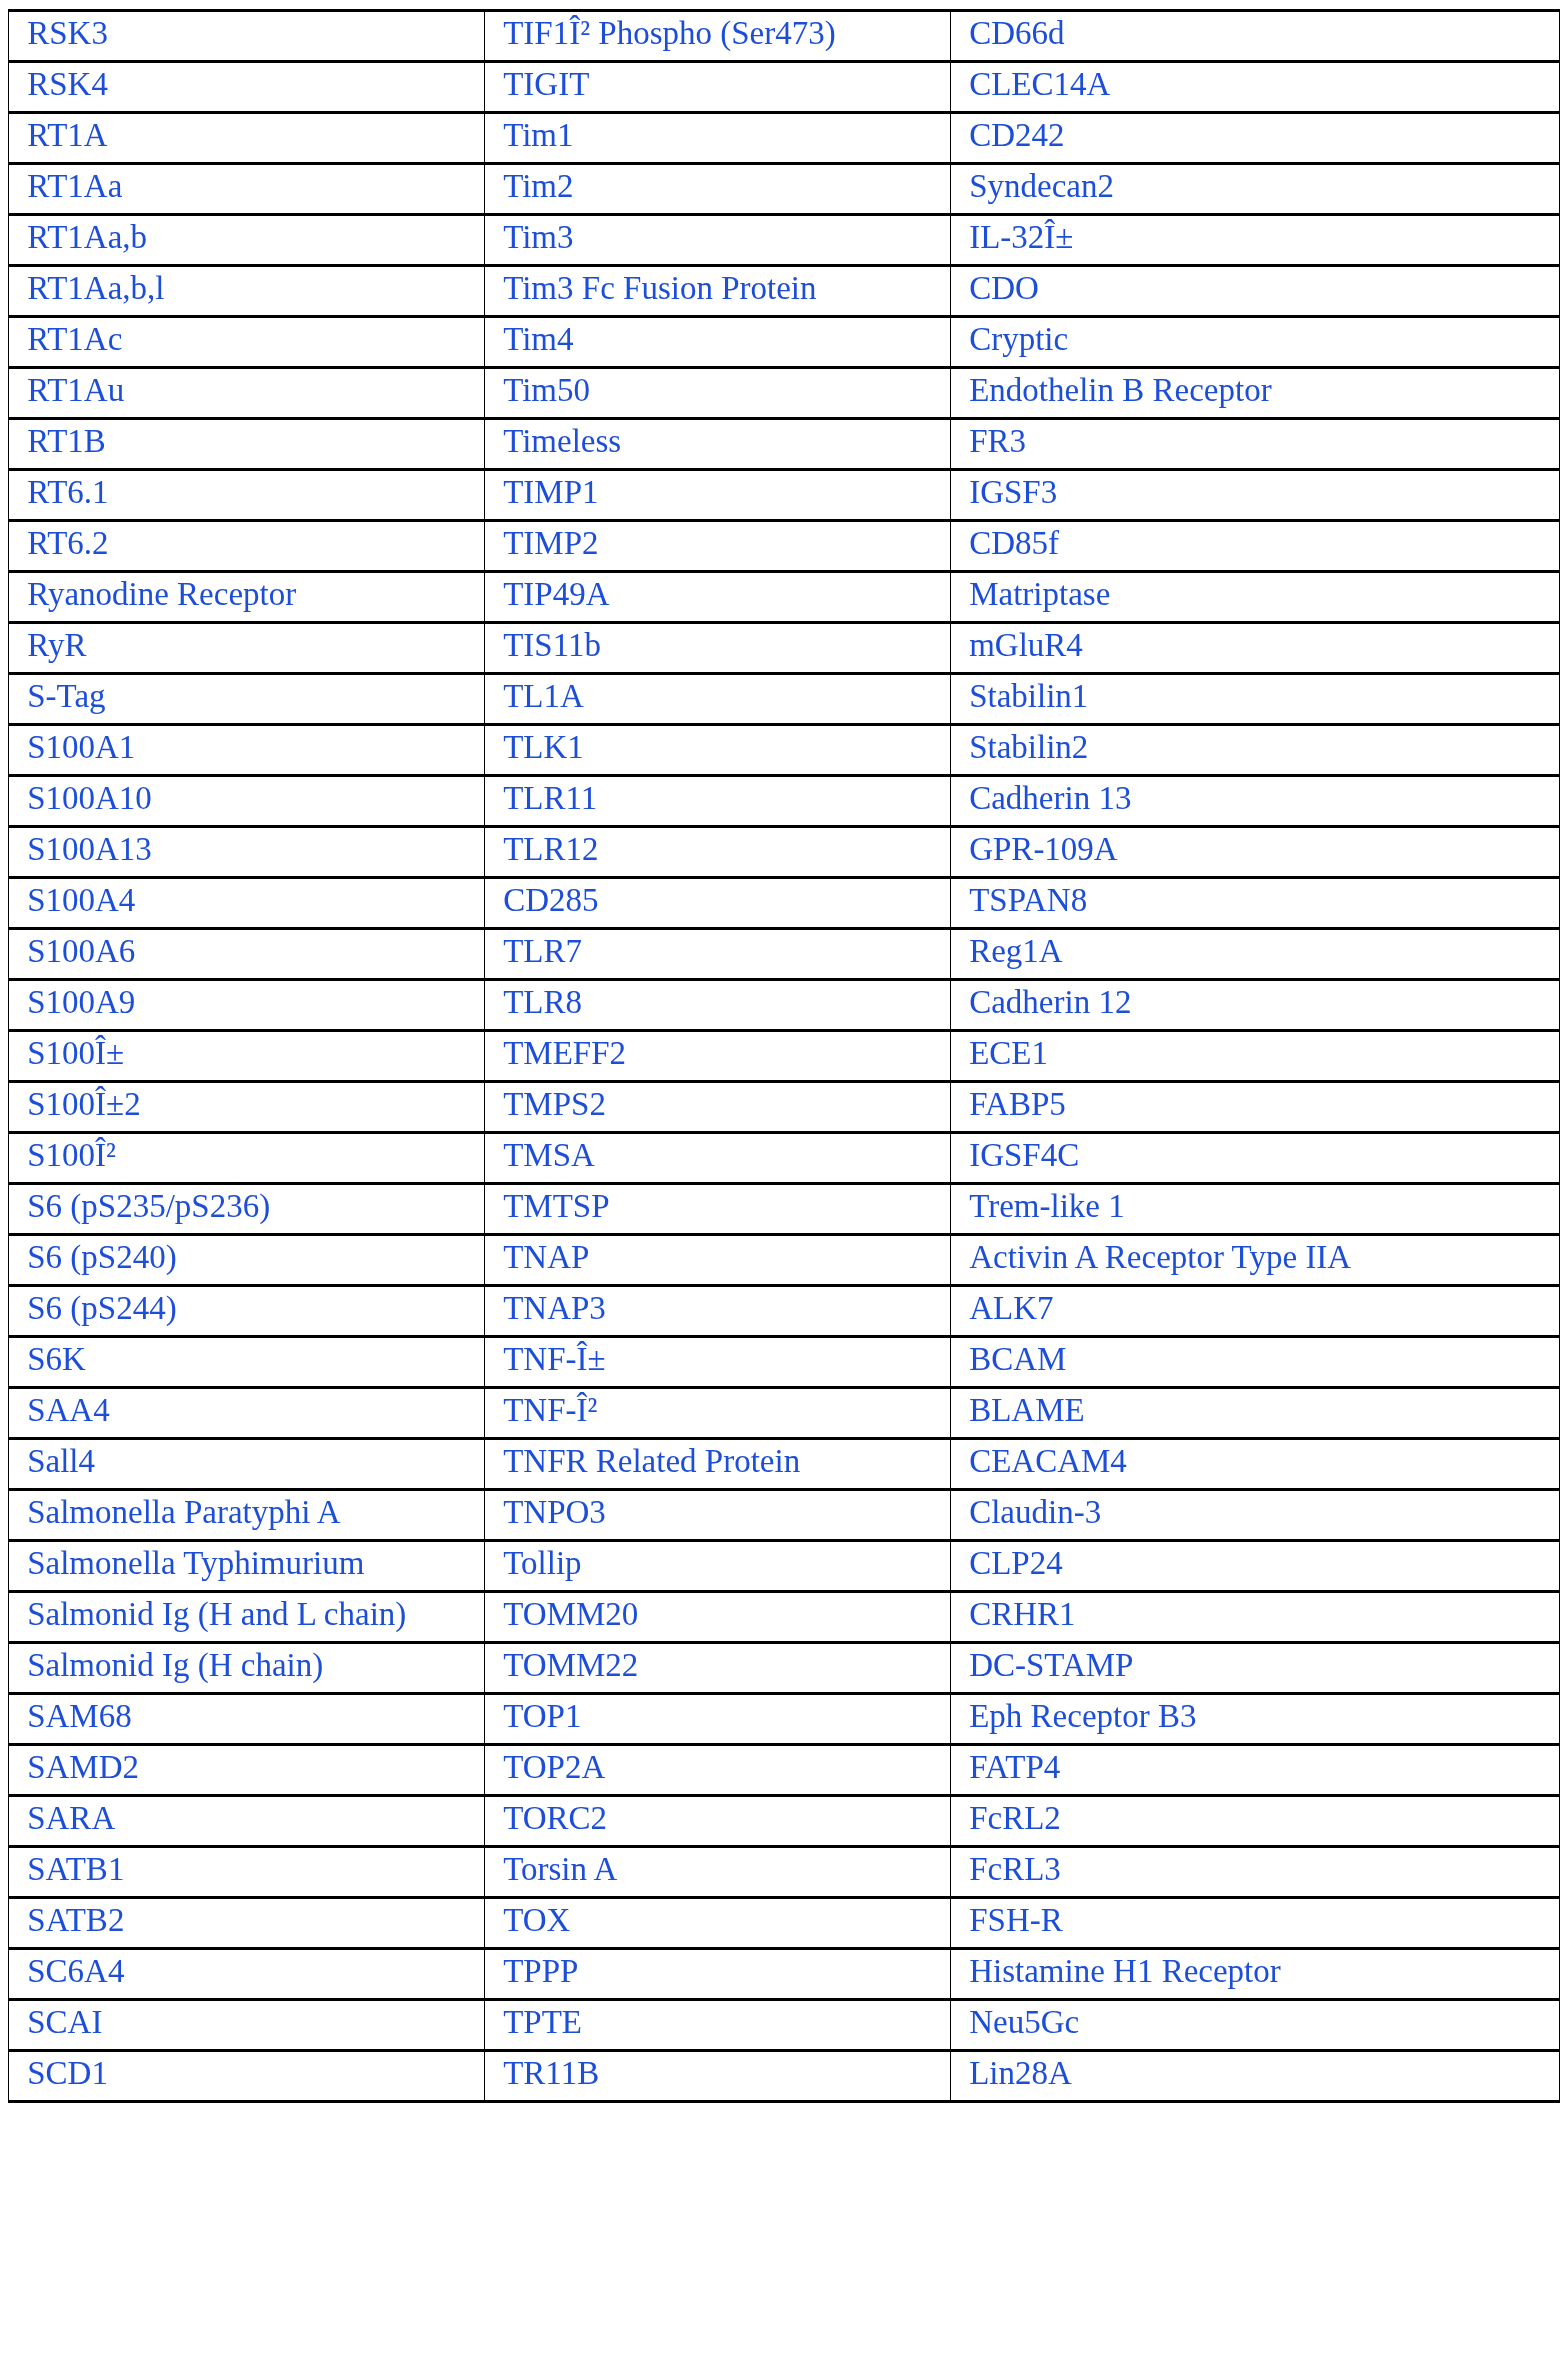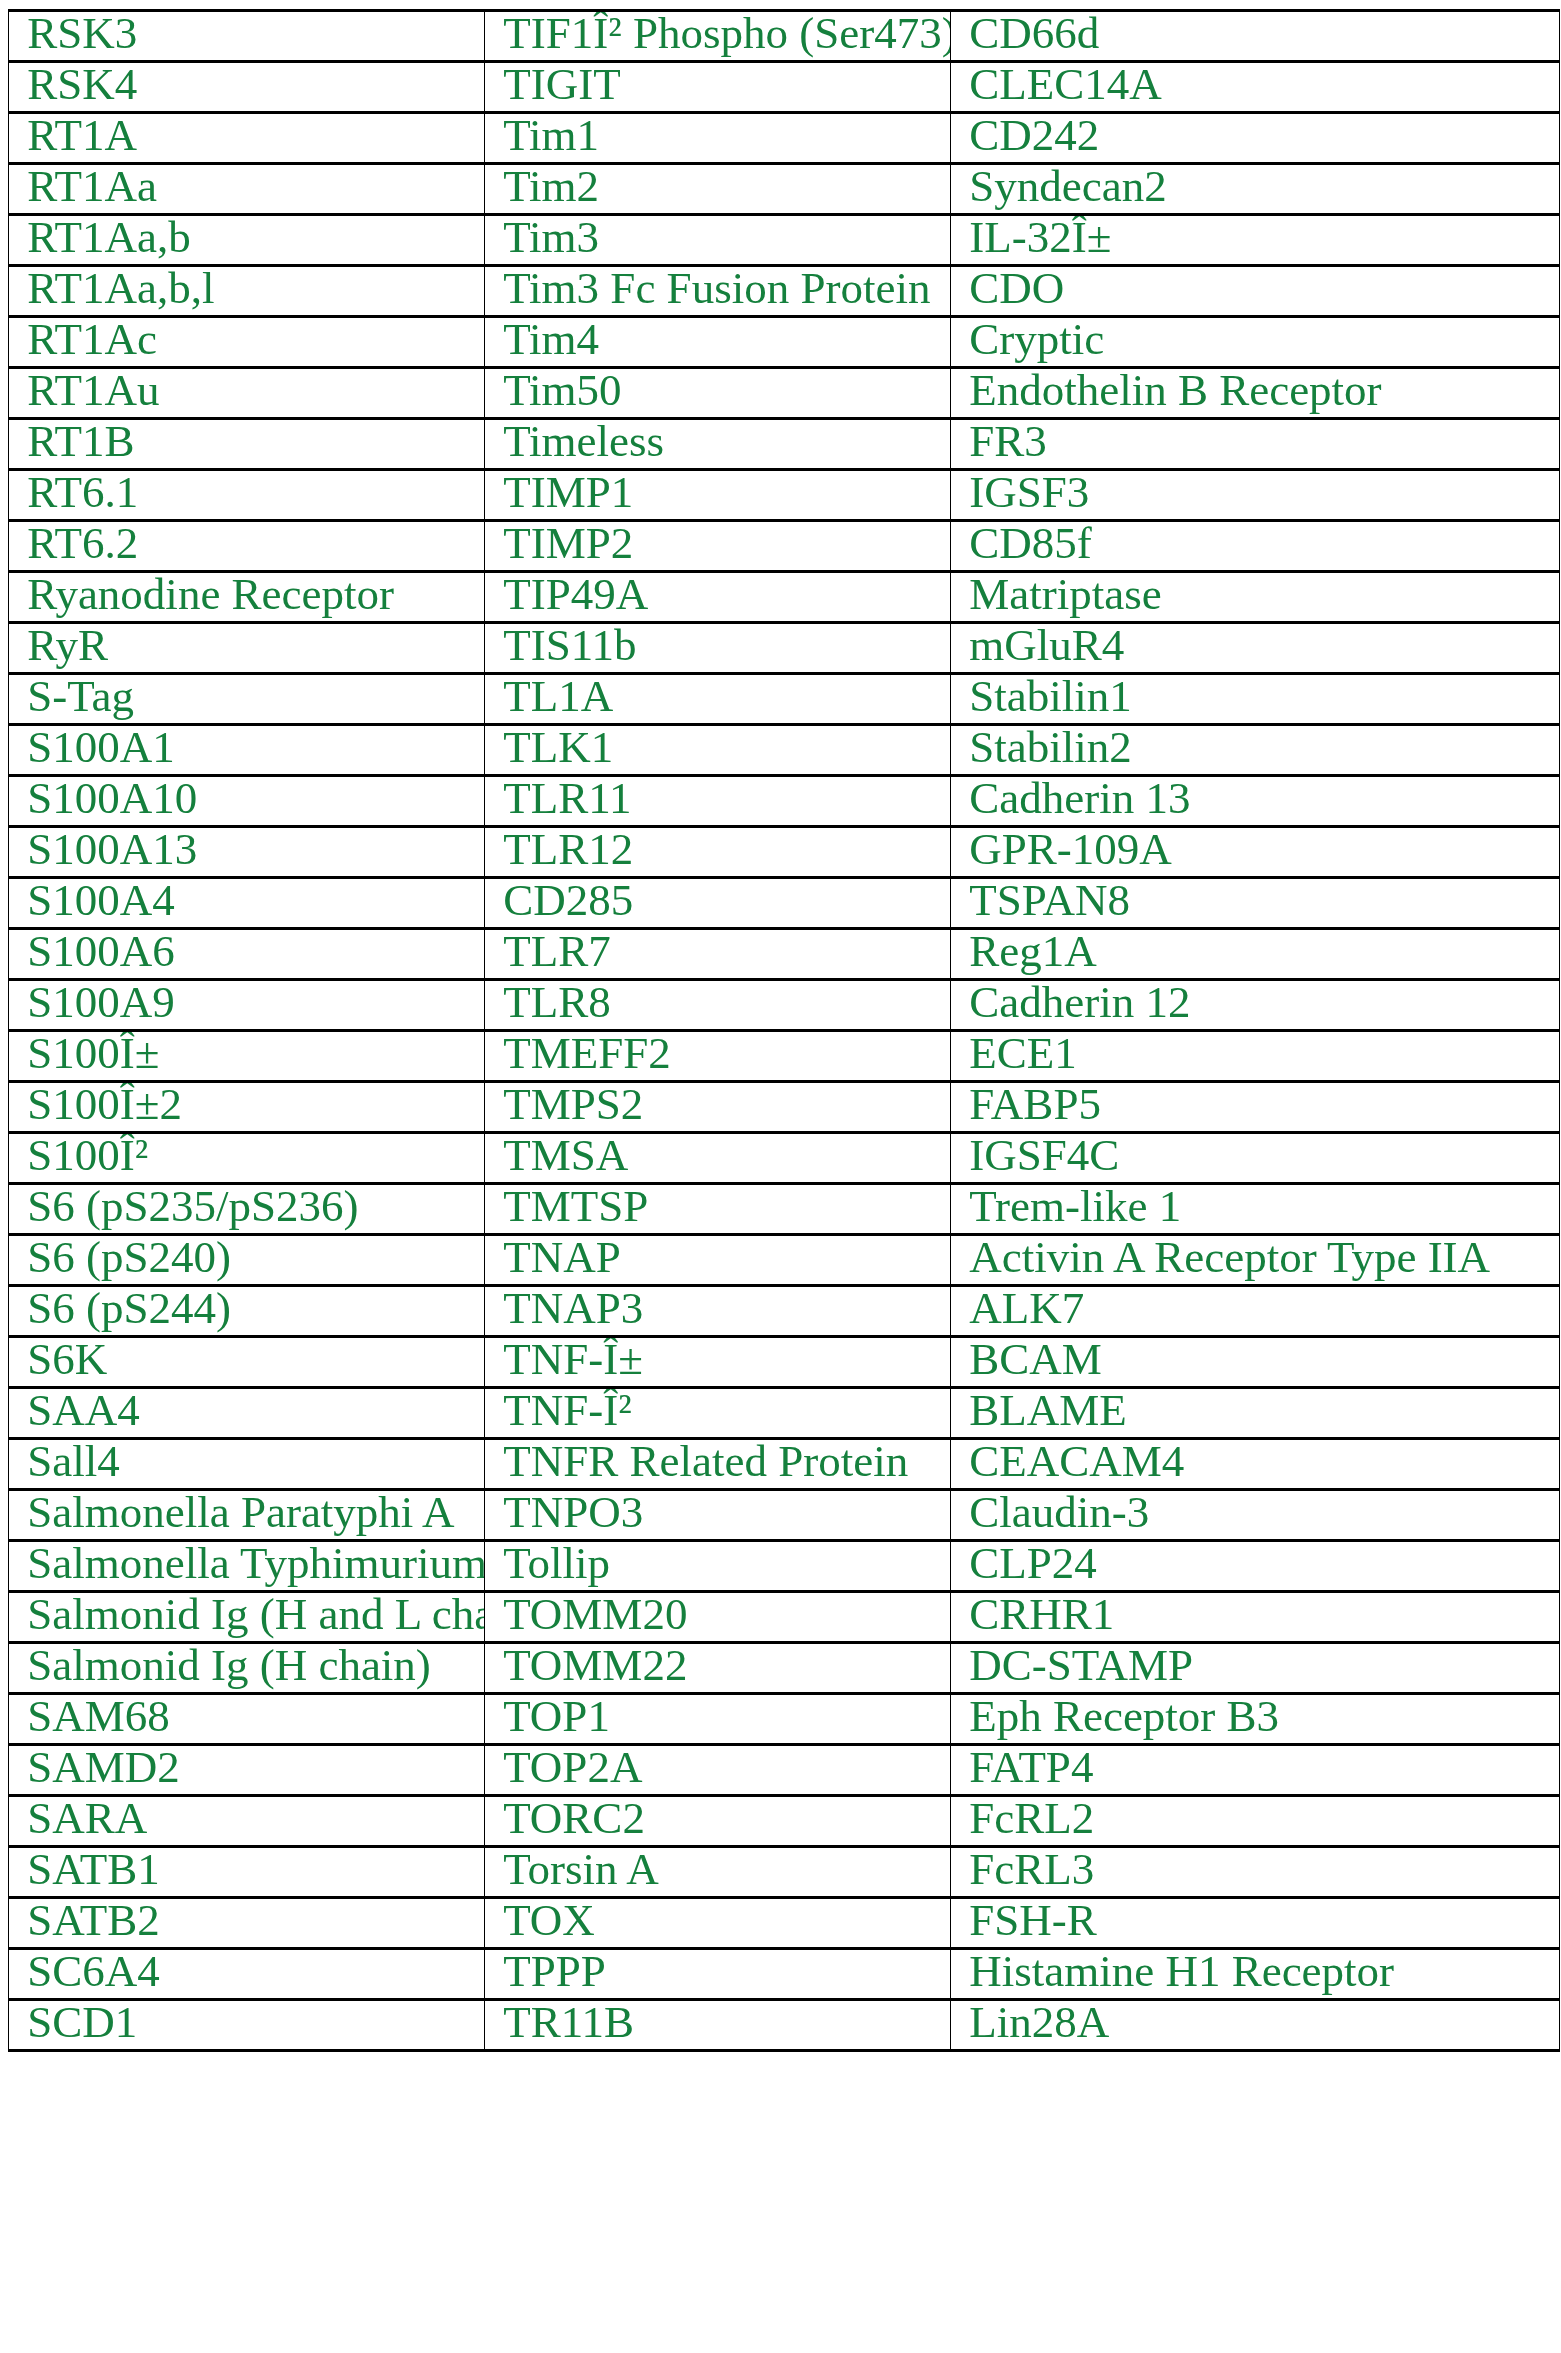--- a/index.html
+++ b/index.html
@@ -5,22 +5,22 @@
   html, body { margin: 0; padding: 0; background: #ffffff; }
   body { width: 1562px; height: 2354px; position: relative; overflow: hidden; }
   table.doc-table {
     position: absolute;
     left: 8.2px;
     top: 9px;
     width: 1550px;
     border-collapse: collapse;
     table-layout: fixed;
     font-family: "Liberation Serif", "DejaVu Serif", serif;
-    font-size: 45px;
-    color: #15803d;
+    font-size: 33px;
+    color: #1d4ed8;
   }
   table.doc-table col.c1 { width: 476px; }
   table.doc-table col.c2 { width: 466px; }
   table.doc-table col.c3 { width: 609px; }
   table.doc-table td {
     height: 48px;
     padding: 0 0 0 18px;
     border-left: 1.6px solid #000;
     border-right: 1.6px solid #000;
     border-top: 3.3px solid #000;
@@ -231,19 +231,24 @@
         <td><span>SATB2</span></td>
         <td><span>TOX</span></td>
         <td><span>FSH-R</span></td>
       </tr>
       <tr>
         <td><span>SC6A4</span></td>
         <td><span>TPPP</span></td>
         <td><span>Histamine H1 Receptor</span></td>
       </tr>
       <tr>
+        <td><span>SCAI</span></td>
+        <td><span>TPTE</span></td>
+        <td><span>Neu5Gc</span></td>
+      </tr>
+      <tr>
         <td><span>SCD1</span></td>
         <td><span>TR11B</span></td>
         <td><span>Lin28A</span></td>
       </tr>
     </tbody>
 </table>
 
 
 </body></html>

